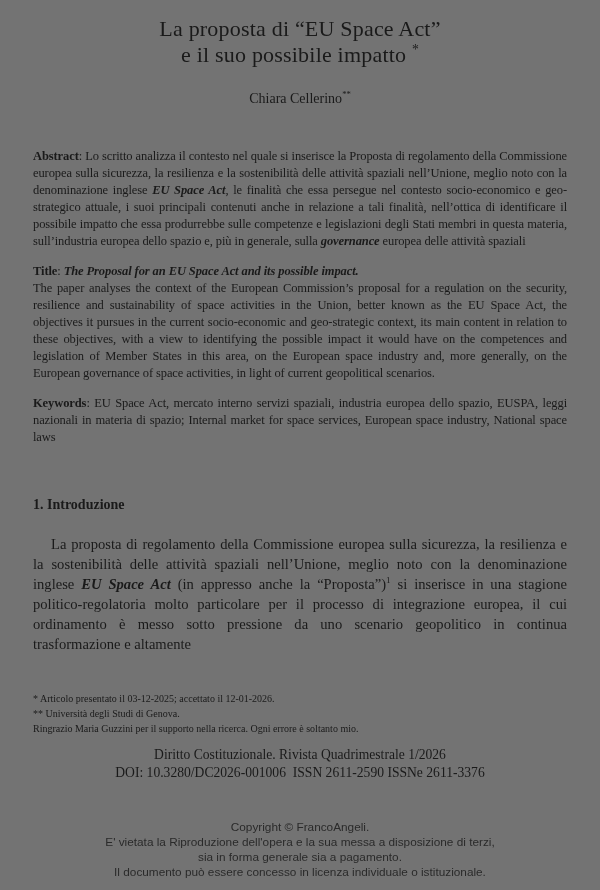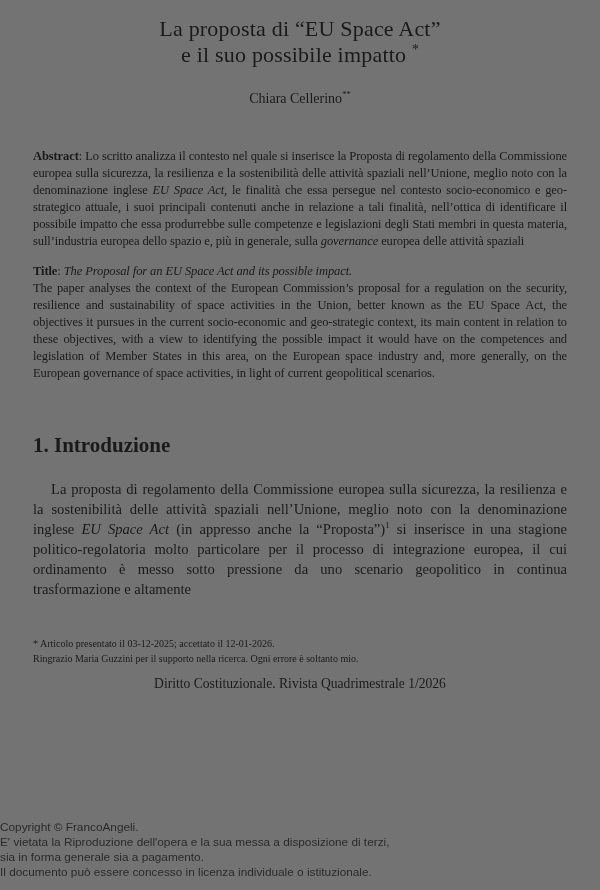--- a/index.html
+++ b/index.html
@@ -11,21 +11,21 @@
   }
   .page {
     position: relative;
     width: 600px; height: 890px;
     box-sizing: border-box;
     padding: 12px 33px 0 33px;
     background: #737373;
     overflow: hidden;
   }
   sup { font-size: 62%; vertical-align: super; line-height: 0; }
-  i { font-style: italic; }
+  i { font-style: italic; font-weight: bold; }
   b { font-weight: bold; }
 
   .article-title {
     text-align: center;
     font-size: 22px;
     line-height: 26px;
     font-weight: normal;
     margin: 4px 0 0 0;
     letter-spacing: 0.2px;
   }
@@ -40,21 +40,21 @@
     font-size: 12.5px;
     line-height: 17px;
     text-align: justify;
     letter-spacing: -0.1px;
   }
   .front-matter p { margin: 0; }
   .front-matter p + .gap { margin-top: 13px; }
 
   .section-heading {
     margin: 51px 0 0 0;
-    font-size: 21px;
+    font-size: 14px;
     font-weight: bold;
   }
   .intro-paragraph {
     margin: 21px 0 0 0;
     font-size: 14.6px;
     line-height: 20px;
     text-align: justify;
     text-indent: 18px;
   }
 
@@ -71,20 +71,21 @@
     margin-top: 9px;
     text-align: center;
     font-size: 13.6px;
     line-height: 18.5px;
   }
   .journal-info .doi-line { white-space: pre-wrap; }
 
   .copyright-block {
     position: absolute;
     left: 0; right: 0; bottom: 10px;
+    text-align: center;
     font-family: "Liberation Sans", "DejaVu Sans", sans-serif;
     font-size: 11.8px;
     line-height: 15px;
     color: #2a2a2a;
   }
   .copyright-block div { margin: 0; }
 </style>
 </head>
 <body>
 
@@ -96,33 +97,36 @@
   </h1>
 
   <div class="author-line">
     <span>Chiara Cellerino</span><sup>**</sup>
   </div>
 
   <div class="front-matter">
     <p><b>Abstract</b><span>: Lo scritto analizza il contesto nel quale si inserisce la Proposta di regolamento della Commissione europea sulla sicurezza, la resilienza e la sostenibilità delle attività spaziali nell’Unione, meglio noto con la denominazione inglese </span><i>EU Space Act</i><span>, le finalità che essa persegue nel contesto socio-economico e geo-strategico attuale, i suoi principali contenuti anche in relazione a tali finalità, nell’ottica di identificare il possibile impatto che essa produrrebbe sulle competenze e legislazioni degli Stati membri in questa materia, sull’industria europea dello spazio e, più in generale, sulla </span><i>governance</i><span> europea delle attività spaziali</span></p>
     <p class="gap"><b>Title</b><span>: </span><i>The Proposal for an EU Space Act and its possible impact.</i></p>
     <p><span>The paper analyses the context of the European Commission’s proposal for a regulation on the security, resilience and sustainability of space activities in the Union, better known as the EU Space Act, the objectives it pursues in the current socio-economic and geo-strategic context, its main content in relation to these objectives, with a view to identifying the possible impact it would have on the competences and legislation of Member States in this area, on the European space industry and, more generally, on the European governance of space activities, in light of current geopolitical scenarios.</span></p>
+    <p class="gap"><b>Keywords</b><span>: EU Space Act, mercato interno servizi spaziali, industria europea dello spazio, EUSPA, leggi nazionali in materia di spazio; Internal market for space services, European space industry, National space laws</span></p>
   </div>
 
   <h2 class="section-heading">1. Introduzione</h2>
 
   <p class="intro-paragraph"><span>La proposta di regolamento della Commissione europea sulla sicurezza, la resilienza e la sostenibilità delle attività spaziali nell’Unione, meglio noto con la denominazione inglese </span><i>EU Space Act</i><span> (in appresso anche la “Proposta”)</span><sup>1</sup><span> si inserisce in una stagione politico-regolatoria molto particolare per il processo di integrazione europea, il cui ordinamento è messo sotto pressione da uno scenario geopolitico in continua trasformazione e altamente</span></p>
 
   <div class="footnotes">
     <p>* Articolo presentato il 03-12-2025; accettato il 12-01-2026.</p>
+    <p>** Università degli Studi di Genova.</p>
     <p>Ringrazio Maria Guzzini per il supporto nella ricerca. Ogni errore è soltanto mio.</p>
   </div>
 
   <div class="journal-info">
     <div>Diritto Costituzionale. Rivista Quadrimestrale 1/2026</div>
+    <div class="doi-line">DOI: 10.3280/DC2026-001006  ISSN 2611-2590 ISSNe 2611-3376</div>
   </div>
 
   <div class="copyright-block">
     <div>Copyright © FrancoAngeli.</div>
     <div>E' vietata la Riproduzione dell'opera e la sua messa a disposizione di terzi,</div>
     <div>sia in forma generale sia a pagamento.</div>
     <div>Il documento può essere concesso in licenza individuale o istituzionale.</div>
   </div>
 
 </div>

